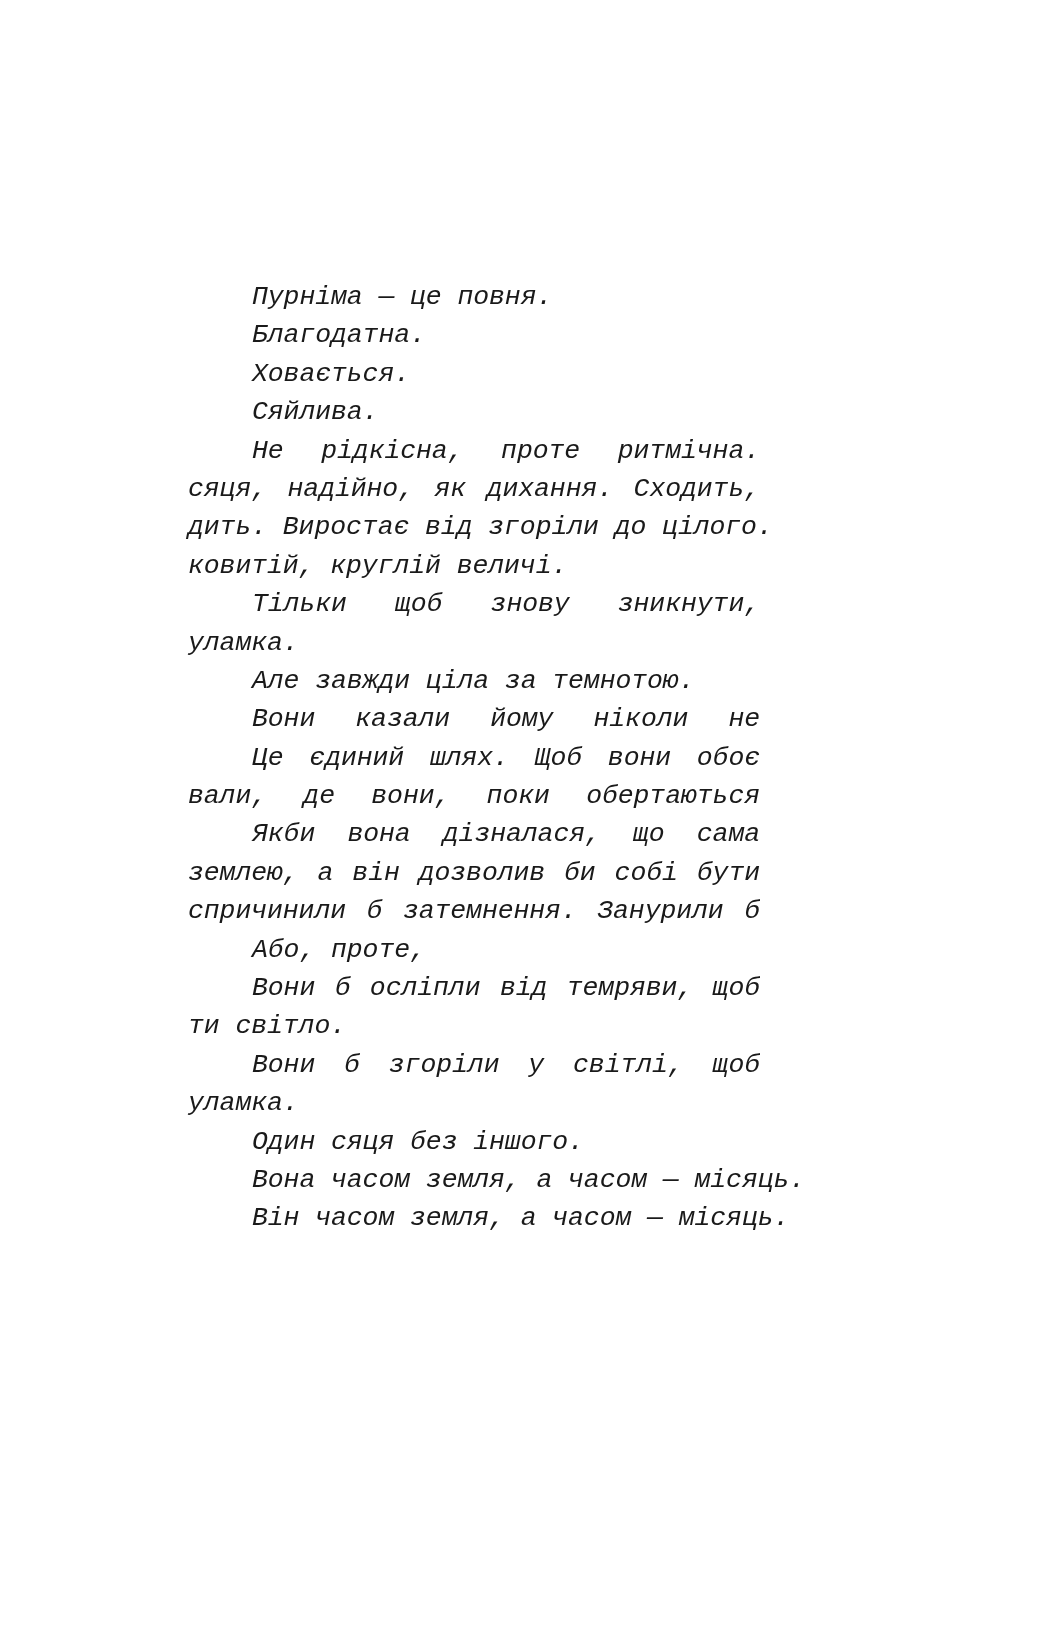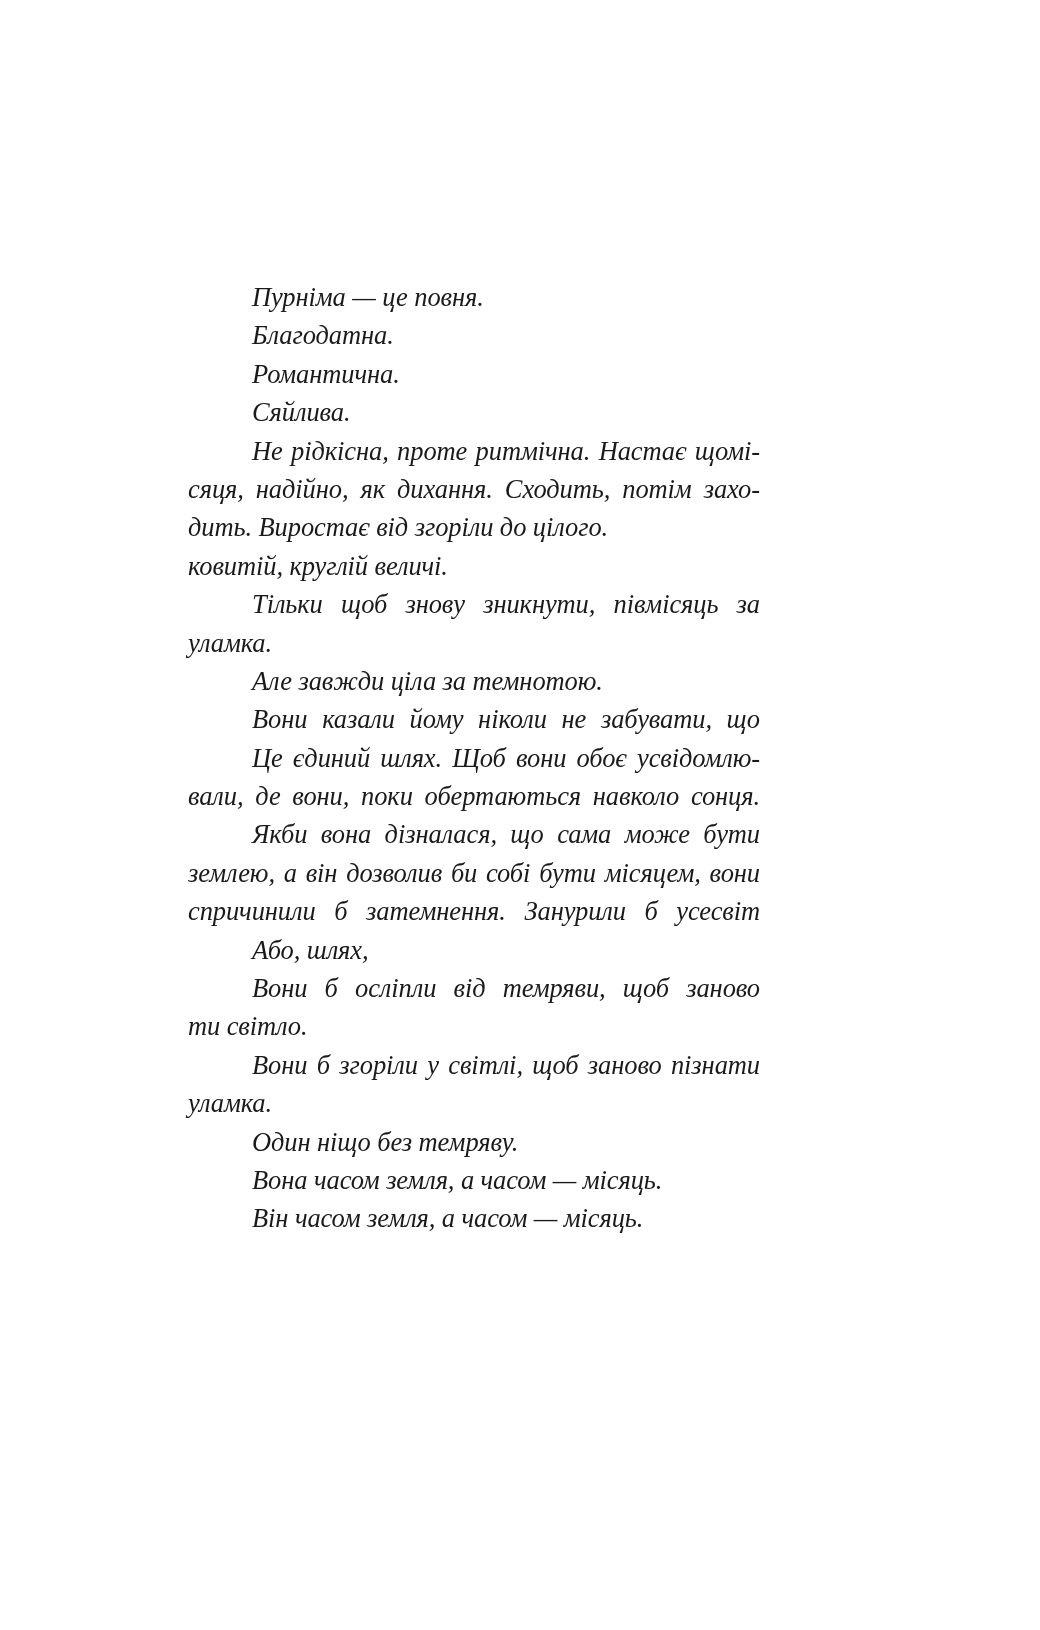--- a/index.html
+++ b/index.html
@@ -29,20 +29,21 @@
       font-style: italic;
       font-size: 26.5px;
       line-height: 38.4px;
       color: #1a1a1a;
       letter-spacing: -0.1px;
     }
     .line {
       display: block;
       white-space: nowrap;
       height: 38.4px;
+      font-family: Liberation Mono, monospace;
     }
     .line.indent {
       padding-left: 64px;
     }
     .line.justify {
       text-align: justify;
       text-align-last: justify;
       white-space: normal;
       height: 38.4px;
       overflow: hidden;
@@ -53,21 +54,21 @@
 
 <div class="page">
   <div class="text-block" id="text-block" style="color: rgb(26, 26, 26);">
       <div class="paragraph">
         <span class="line indent">Пурніма — це повня.</span>
       </div>
       <div class="paragraph">
         <span class="line indent">Благодатна.</span>
       </div>
       <div class="paragraph">
-        <span class="line indent">Романтична.</span>
+        <span class="line indent">Ховається.</span>
       </div>
       <div class="paragraph">
         <span class="line indent">Сяйлива.</span>
       </div>
       <div class="paragraph">
         <span class="line indent justify">Не рідкісна, проте ритмічна. Настає щомі-</span>
         <span class="line justify">сяця, надійно, як дихання. Сходить, потім захо-</span>
         <span class="line">дить. Виростає від згоріли до цілого.</span>
       </div>
       <div class="paragraph">
@@ -86,32 +87,32 @@
       <div class="paragraph">
         <span class="line indent justify">Це єдиний шлях. Щоб вони обоє усвідомлю-</span>
         <span class="line justify">вали, де вони, поки обертаються навколо сонця.</span>
       </div>
       <div class="paragraph">
         <span class="line indent justify">Якби вона дізналася, що сама може бути</span>
         <span class="line justify">землею, а він дозволив би собі бути місяцем, вони</span>
         <span class="line justify">спричинили б затемнення. Занурили б усесвіт</span>
       </div>
       <div class="paragraph">
-        <span class="line indent">Або, шлях,</span>
+        <span class="line indent">Або, проте,</span>
       </div>
       <div class="paragraph">
         <span class="line indent justify">Вони б осліпли від темряви, щоб заново пізна-</span>
         <span class="line">ти світло.</span>
       </div>
       <div class="paragraph">
         <span class="line indent justify">Вони б згоріли у світлі, щоб заново пізнати</span>
         <span class="line">уламка.</span>
       </div>
       <div class="paragraph">
-        <span class="line indent">Один ніщо без темряву.</span>
+        <span class="line indent">Один сяця без іншого.</span>
       </div>
       <div class="paragraph">
         <span class="line indent">Вона часом земля, а часом — місяць.</span>
       </div>
       <div class="paragraph">
         <span class="line indent">Він часом земля, а часом — місяць.</span>
       </div>
     </div>
 </div>
 

